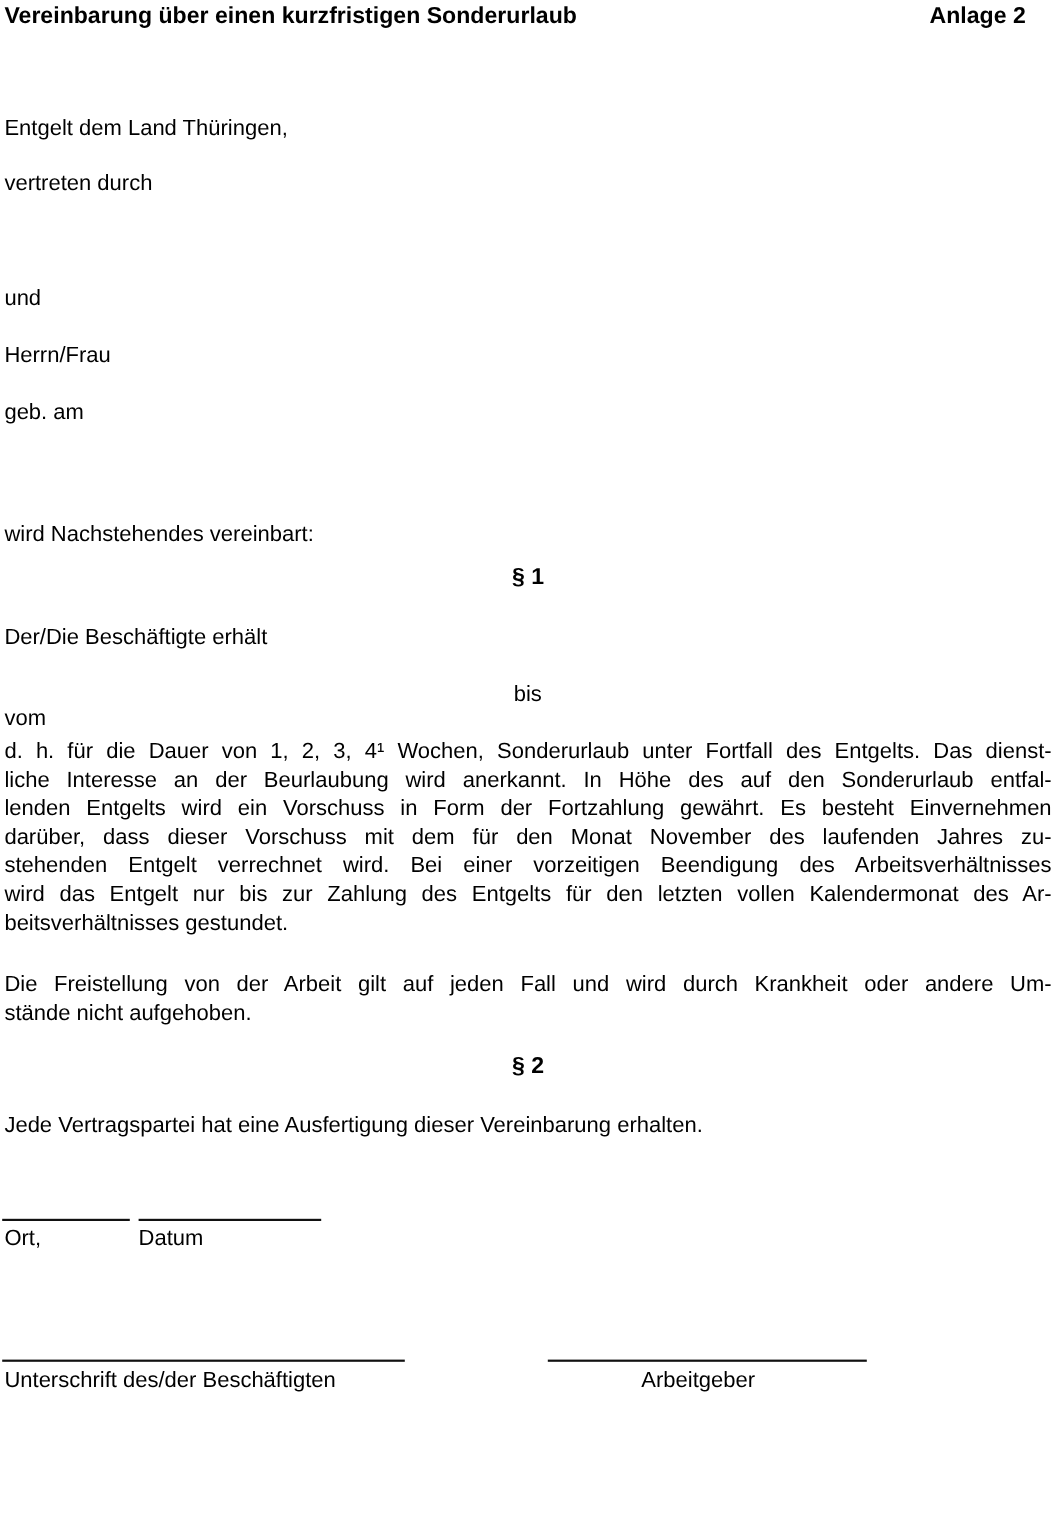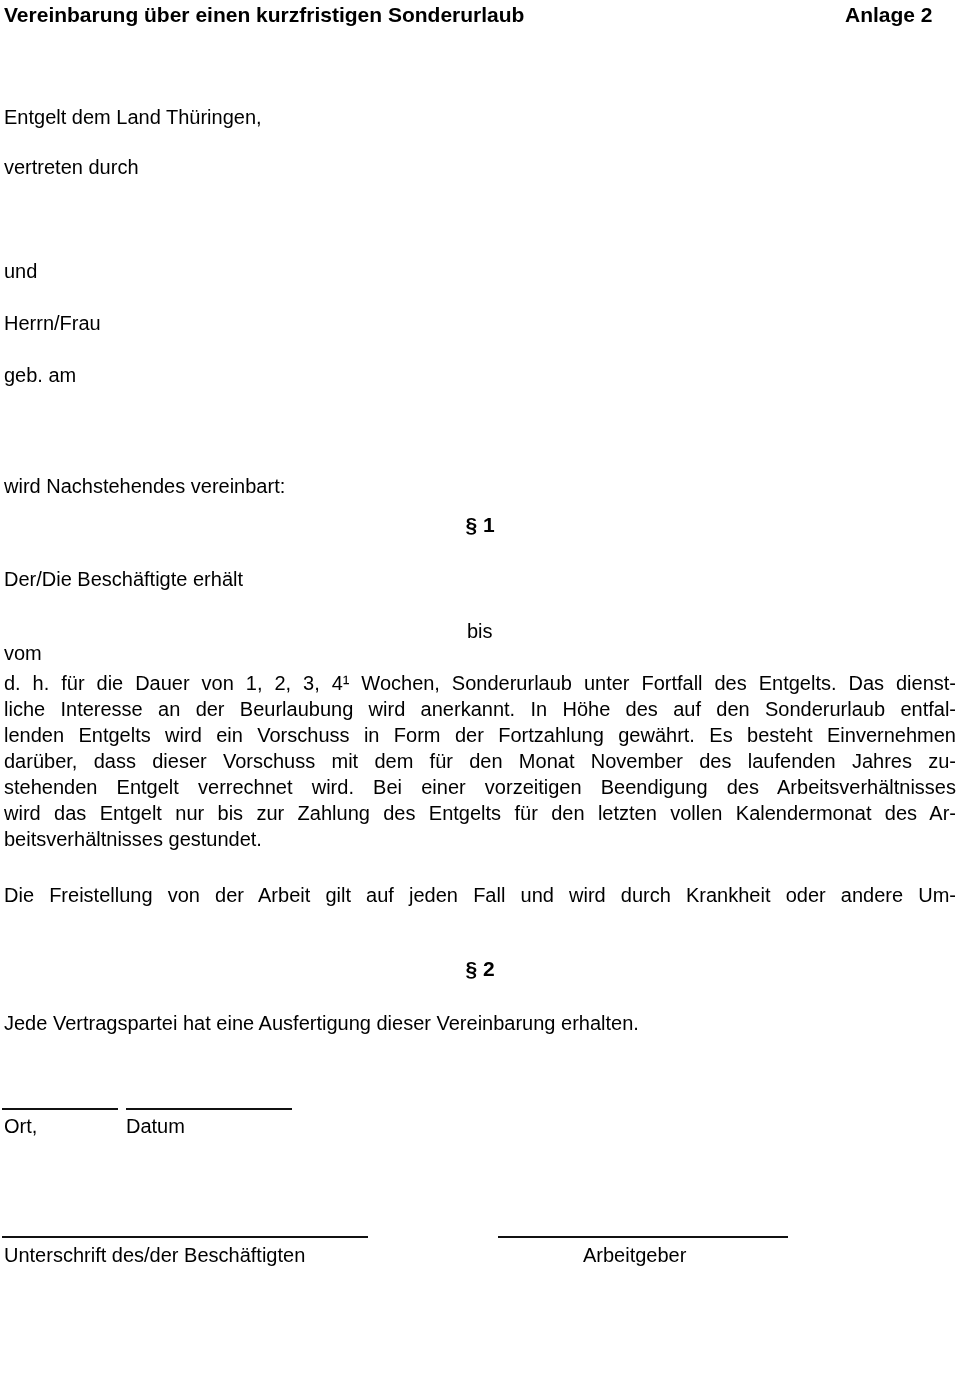--- a/index.html
+++ b/index.html
@@ -48,20 +48,21 @@
     <div class="ln jline">liche Interesse an der Beurlaubung wird anerkannt. In Höhe des auf den Sonderurlaub entfal-</div>
     <div class="ln jline">lenden Entgelts wird ein Vorschuss in Form der Fortzahlung gewährt. Es besteht Einvernehmen</div>
     <div class="ln jline">darüber, dass dieser Vorschuss mit dem  für den Monat November des laufenden Jahres zu-</div>
     <div class="ln jline">stehenden Entgelt verrechnet wird. Bei einer vorzeitigen Beendigung des Arbeitsverhältnisses</div>
     <div class="ln jline">wird das Entgelt nur bis zur Zahlung des Entgelts für den letzten vollen Kalendermonat des Ar-</div>
     <div class="ln">beitsverhältnisses gestundet.</div>
   </div>
 
   <div class="abs para" style="left:4px; top:882px;">
     <div class="ln jline">Die Freistellung von der Arbeit gilt auf jeden Fall und wird durch Krankheit oder andere Um-</div>
+    <div class="ln">stände nicht aufgehoben.</div>
   </div>
 
   <div class="abs b center" style="left:4px; top:956px;">§ 2</div>
   <div class="abs t" style="left:4px; top:1010px;">Jede Vertragspartei hat eine Ausfertigung dieser Vereinbarung erhalten.</div>
 
   <div class="abs rule" style="left:2px; top:1108px; width:116px;"></div>
   <div class="abs rule" style="left:126px; top:1108px; width:166px;"></div>
   <div class="abs t" style="left:4px; top:1113px;">Ort,</div>
   <div class="abs t" style="left:126px; top:1113px;">Datum</div>
 

